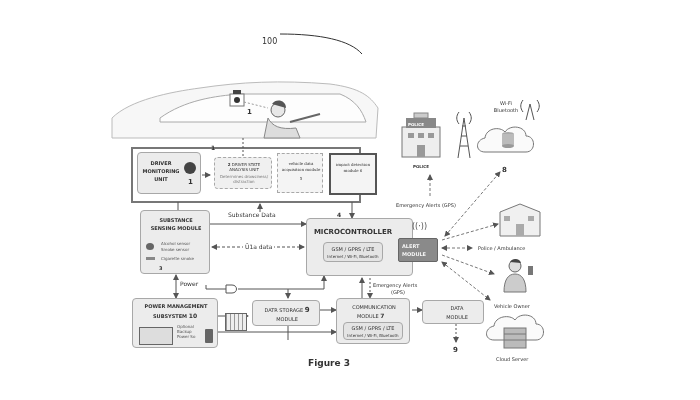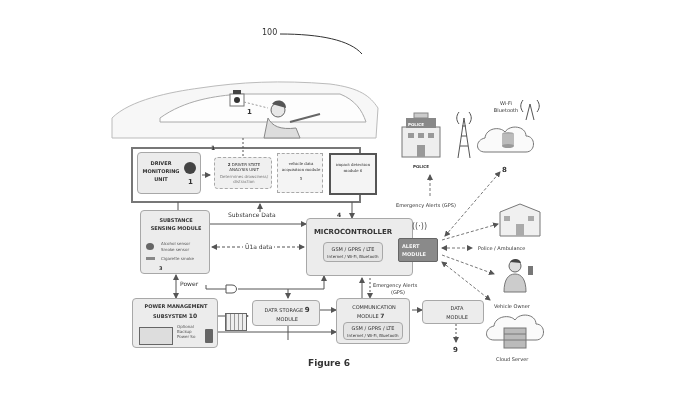--- a/index.html
+++ b/index.html
@@ -127,21 +127,21 @@
   </g>
 
   <g>
     <path d="M494,340 C484,340 484,328 494,326 C495,316 510,314 515,320 C520,312 536,314 536,324 C546,324 546,340 536,340 Z" fill="#fafafa" stroke="#777"></path>
     <rect x="504" y="328" width="22" height="20" fill="#bbb" stroke="#777"></rect>
     <line x1="504" y1="334" x2="526" y2="334" stroke="#777"></line>
       <line x1="504" y1="340" x2="526" y2="340" stroke="#777"></line>
   </g>
 </svg>
 
-<div class="abs t8" style="left:262px;top:28px;">100</div>
+<div class="abs t8" style="left:262px;top:37px;">100</div>
 
 <div class="abs t7 bold" style="left:247px;top:108px;">1</div>
 <div class="abs t6 bold" style="left:211px;top:144px;">1</div>
 
 <div class="box" style="left:137px;top:152px;width:64px;height:42px;">
   <div class="abs bold t5 ctr" style="left:3px;top:6px;width:40px;line-height:8px;">
     <div>DRIVER</div>
     <div>MONITORING</div>
     <div>UNIT</div>
   </div>
@@ -242,21 +242,21 @@
     <div class="abs t4 ctr" style="left:0;top:10px;width:58px;">Internet / Wi-Fi, Bluetooth</div>
   </div>
 </div>
 
 <div class="box" style="left:422px;top:300px;width:62px;height:24px;">
   <div class="abs t5 ctr" style="left:6px;top:4px;width:56px;">DATA</div>
   <div class="abs t5 ctr" style="left:6px;top:13px;width:56px;">MODULE</div>
 </div>
 <div class="abs bold t7" style="left:453px;top:346px;">9</div>
 
-<div class="abs bold t8" style="left:308px;top:358px;font-size:9px;">Figure 6</div>
+<div class="abs bold t8" style="left:308px;top:358px;font-size:9px;">Figure 3</div>
 
 <div class="abs bold t4" style="left:413px;top:164px;">POLICE</div>
 <div class="abs bold t4" style="left:408px;top:122px;color:#fff;">POLICE</div>
 <div class="abs t5 ctr" style="left:488px;top:100px;width:36px;line-height:7px;">
   <div>Wi-Fi</div>
   <div>Bluetooth</div>
 </div>
 <div class="abs bold t7" style="left:502px;top:166px;">8</div>
 <div class="abs t5" style="left:478px;top:245px;">Police / Ambulance</div>
 <div class="abs t5" style="left:494px;top:303px;">Vehicle Owner</div>

